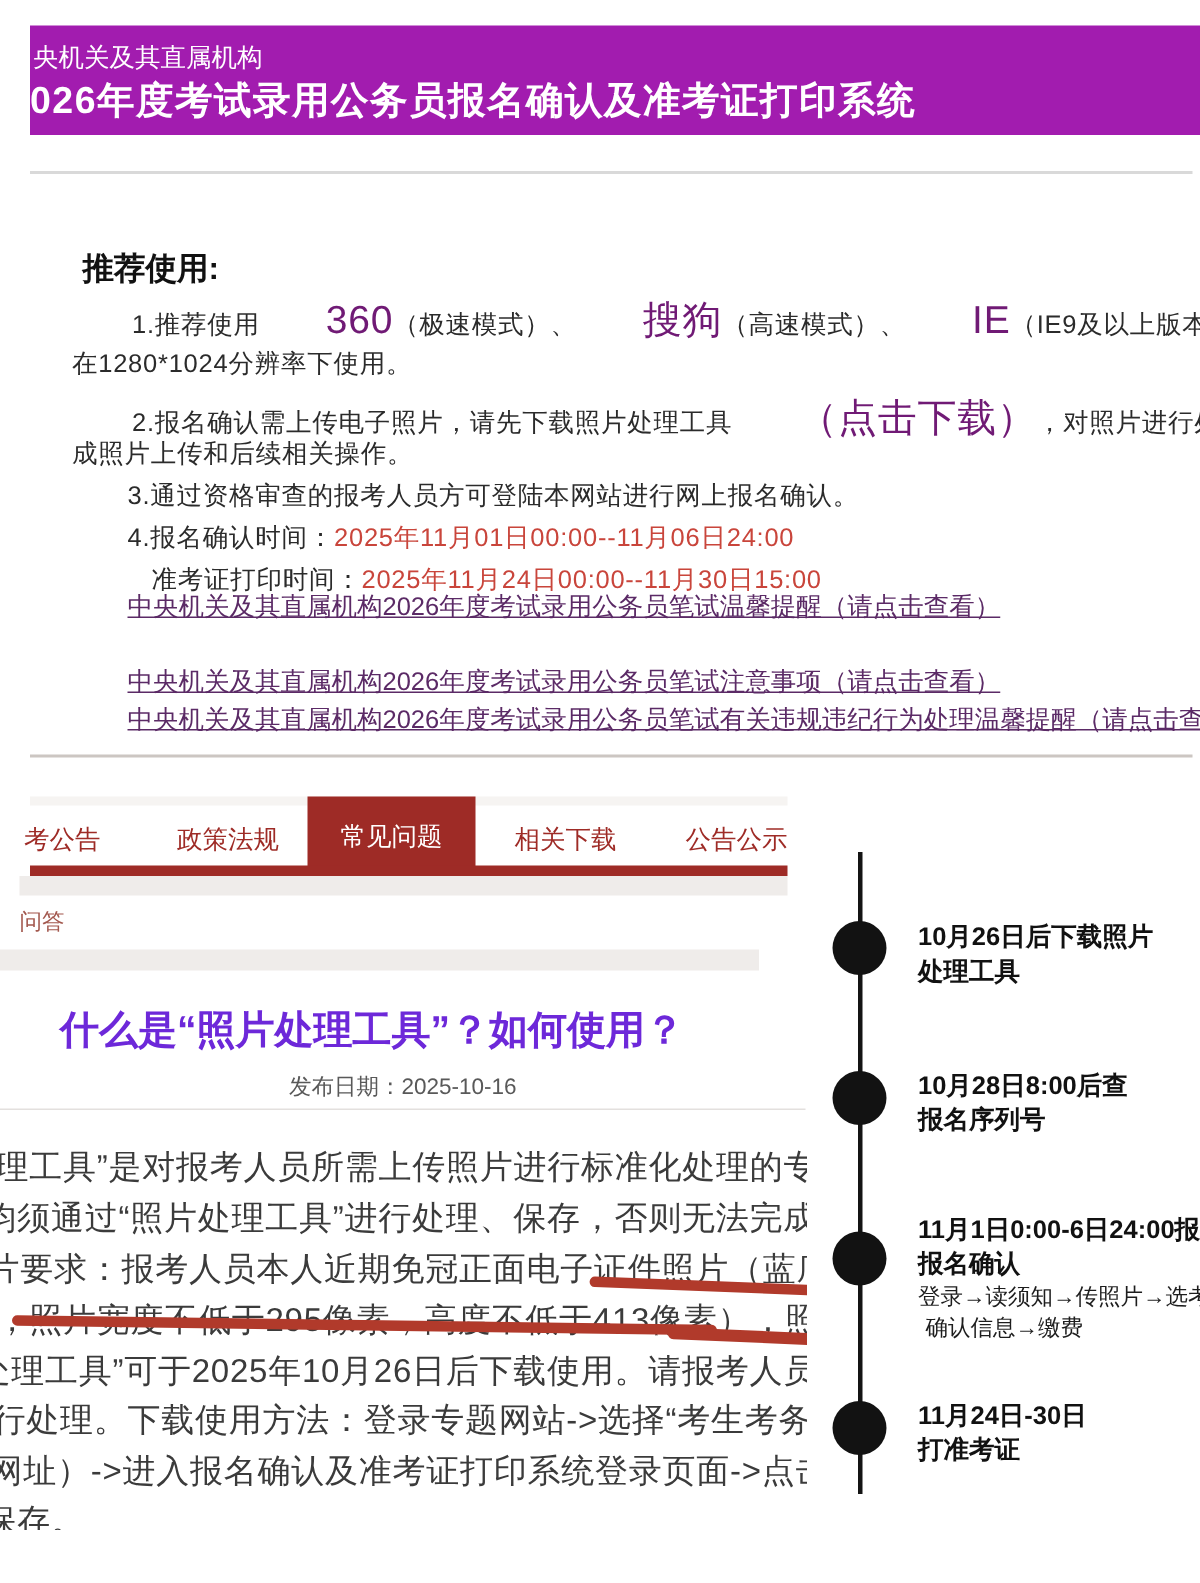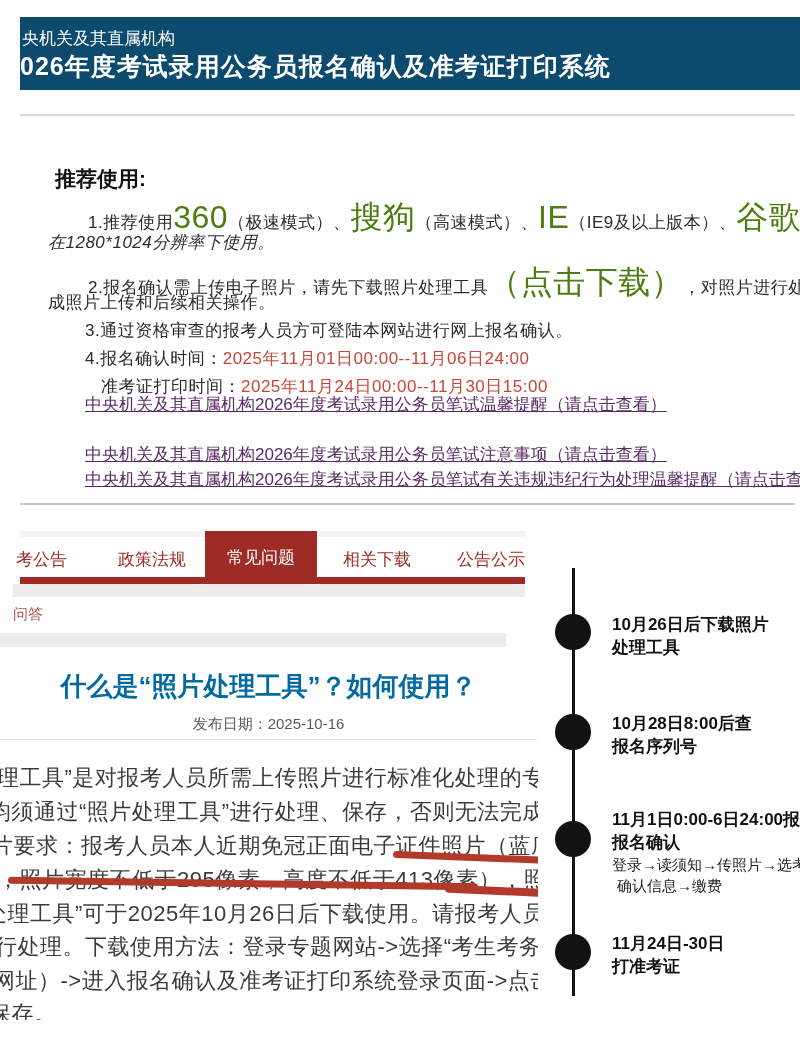--- a/index.html
+++ b/index.html
@@ -1,43 +1,43 @@
 <!DOCTYPE html>
 <html><head>
 <meta charset="utf-8">
 <style>
   html,body{margin:0;padding:0;background:#fff;}
   #page{position:relative;width:800px;height:1055px;background:#ffffff;overflow:hidden;
         font-family:"Liberation Sans","DejaVu Sans",sans-serif;color:#222;}
   .abs{position:absolute;}
   
-  .banner{left:20px;top:17px;width:780px;height:73px;background:#0c4a6e;overflow:hidden;}
+  .banner{left:20px;top:17px;width:780px;height:73px;background:#a21caf;overflow:hidden;}
   .banner-l1{position:absolute;left:2px;top:10px;color:#fff;font-size:17px;white-space:nowrap;}
   .banner-l2{position:absolute;left:0px;top:33px;color:#fff;font-size:25px;font-weight:700;white-space:nowrap;letter-spacing:1px;}
   .hr1{left:20px;top:114px;width:775px;height:0;border-top:2px solid #d9d9d9;}
   
   .notice-heading{left:55px;top:165px;font-size:21px;font-weight:700;color:#111;}
   .nline{position:absolute;font-size:17px;color:#2b2b2b;white-space:nowrap;letter-spacing:0.5px;}
-  .redbig{color:#4d7c0f;font-size:32px;}
+  .redbig{color:#701a75;font-size:26px;margin-left:44px;}
   .redsm{color:#c9453b;}
   .clickdl{cursor:pointer;}
   
   .plink{position:absolute;left:85px;font-size:17px;color:#5b2a66;text-decoration:underline;white-space:nowrap;cursor:pointer;}
   .hr2{left:20px;top:503px;width:775px;height:0;border-top:2px solid #ccc6c2;}
   
   .tabstrip-bg{left:20px;top:531px;width:505px;height:6px;background:#f6f4f2;}
   .tab{position:absolute;top:548px;font-size:17px;color:#9e2b26;white-space:nowrap;cursor:pointer;}
   .tab-active{left:205px;top:531px;width:112px;height:53px;background:#9e2b26;color:#fff;
               font-size:17px;text-align:center;line-height:53px;cursor:pointer;}
   .redbar{left:20px;top:577px;width:505px;height:7px;background:#9e2b26;}
   .grayband1{left:13px;top:584px;width:512px;height:13px;background:#efecea;}
   .crumb{left:13px;top:605px;font-size:15px;color:#a3584e;}
   .grayband2{left:0px;top:633px;width:506px;height:14px;background:#efecea;}
   
-  .art-title{left:0;top:669px;width:537px;text-align:center;font-size:26px;font-weight:700;color:#0369a1;white-space:nowrap;}
+  .art-title{left:0;top:669px;width:537px;font-size:26px;font-weight:700;color:#6d28d9;white-space:nowrap;padding-left:40px;}
   .art-date{left:0;top:715px;width:537px;text-align:center;font-size:15px;color:#595959;}
   .hr3{left:0;top:739px;width:537px;height:0;border-top:1px solid #e3e0de;}
   .artbox{left:0;top:750px;width:538px;height:270px;overflow:hidden;}
   .aline{position:absolute;font-size:22px;color:#3b3b3b;white-space:nowrap;letter-spacing:0.5px;}
   .stroke{position:absolute;background:#b13a2b;border-radius:4px;}
   
   .tl-line{left:572px;top:568px;width:3px;height:428px;background:#141414;}
   .tl-dot{position:absolute;width:36px;height:36px;border-radius:50%;background:#121212;left:555px;}
   .tl-item{position:absolute;left:612px;width:195px;color:#111;}
   .tl-b{font-size:17px;font-weight:700;line-height:23px;white-space:nowrap;}
@@ -53,21 +53,21 @@
     <div class="banner-l1">央机关及其直属机构</div>
     <div class="banner-l2">026年度考试录用公务员报名确认及准考证打印系统</div>
   </div>
   <div class="abs hr1"></div>
 
   <div class="abs notice-heading">推荐使用:</div>
 
   <div class="nline" style="left:88px;top:196px;">
     <span>1.推荐使用</span><span class="redbig">360</span><span>（极速模式）、</span><span class="redbig">搜狗</span><span>（高速模式）、</span><span class="redbig">IE</span><span>（IE9及以上版本）、</span><span class="redbig">谷歌</span><span>浏览器访问系统，建议</span>
   </div>
-  <div class="nline" style="left:48px;top:231px;font-style:italic;">在1280*1024分辨率下使用。</div>
+  <div class="nline" style="left:48px;top:231px;">在1280*1024分辨率下使用。</div>
 
   <div class="nline" style="left:88px;top:261px;">
     <span>2.报名确认需上传电子照片，请先下载照片处理工具</span><span class="redbig clickdl">（点击下载）</span><span>，对照片进行处理、保存，否则无法完</span>
   </div>
   <div class="nline" style="left:48px;top:291px;">成照片上传和后续相关操作。</div>
 
   <div class="nline" style="left:85px;top:319px;">3.通过资格审查的报考人员方可登陆本网站进行网上报名确认。</div>
 
   <div class="nline" style="left:85px;top:347px;">
     <span>4.报名确认时间：</span><span class="redsm">2025年11月01日00:00--11月06日24:00</span>

